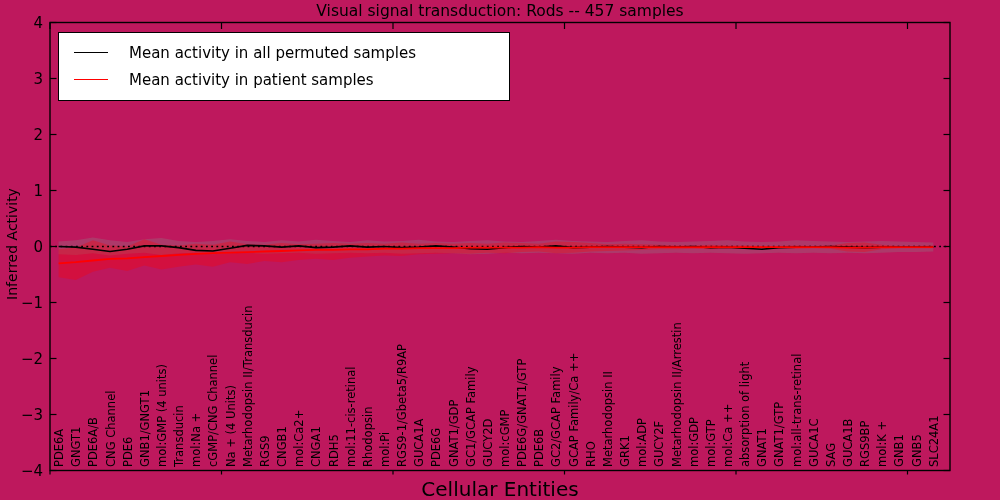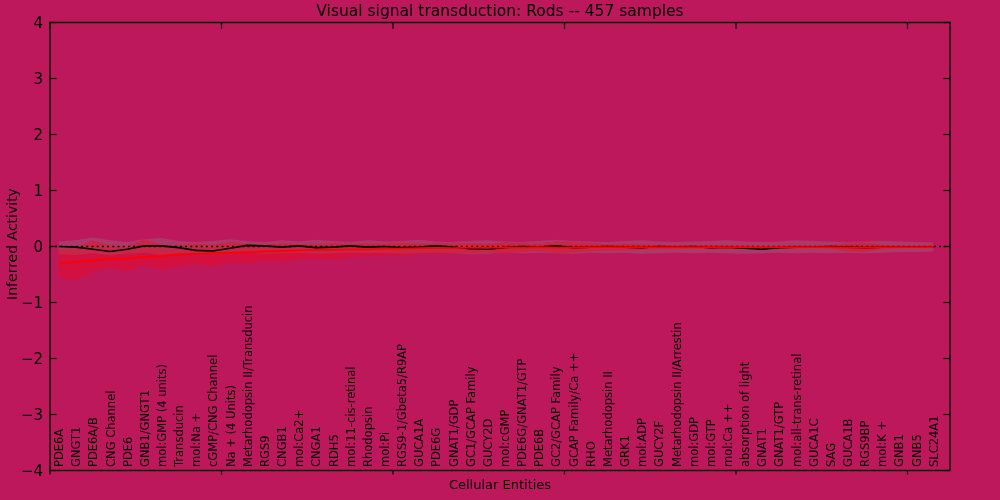--- a/index.html
+++ b/index.html
@@ -2,21 +2,21 @@
 <html><head>
 <meta charset="utf-8">
 <style>
   html,body{margin:0;padding:0;background:#ffffff;}
   #figure{position:relative;width:1000px;height:500px;background:#be185d;
           font-family:"DejaVu Sans","Liberation Sans",sans-serif;color:#000;overflow:hidden;}
   #chart-title{position:absolute;top:2px;left:0;width:1000px;text-align:center;
                font-size:15.5px;color:#000;}
   #ylabel{position:absolute;left:-53px;top:236px;width:130px;text-align:center;
           font-size:14px;transform:rotate(-90deg);}
-  #xlabel{position:absolute;top:477px;left:0;width:1000px;text-align:center;font-size:13px;}
+  #xlabel{position:absolute;top:477px;left:0;width:1000px;text-align:center;font-size:20px;}
   #legend{position:absolute;left:58px;top:32px;width:452px;box-sizing:border-box;
           border:1.5px solid #000;background:#fff;padding:6px 0 7px 0;z-index:5;}
   .legend-row{display:flex;align-items:center;height:27px;}
   .legend-swatch{width:34px;height:0;border-top:1.7px solid #000;margin:0 21px 0 15px;flex:none;}
   .legend-label{font-size:15px;white-space:nowrap;}
   #plot-svg-holder{position:absolute;left:0;top:0;width:1000px;height:500px;}
   svg text{font-family:"DejaVu Sans","Liberation Sans",sans-serif;}
 </style>
 </head>
 <body>
@@ -119,13 +119,23 @@
         <text transform="rotate(-90 817.7 467.0)" x="817.7" y="467.0" text-anchor="start" font-size="11.5" fill="#000">GUCA1C</text>
         <text transform="rotate(-90 834.8 467.0)" x="834.8" y="467.0" text-anchor="start" font-size="11.5" fill="#000">SAG</text>
         <text transform="rotate(-90 852.0 467.0)" x="852.0" y="467.0" text-anchor="start" font-size="11.5" fill="#000">GUCA1B</text>
         <text transform="rotate(-90 869.1 467.0)" x="869.1" y="467.0" text-anchor="start" font-size="11.5" fill="#000">RGS9BP</text>
         <text transform="rotate(-90 886.3 467.0)" x="886.3" y="467.0" text-anchor="start" font-size="11.5" fill="#000">mol:K +</text>
         <text transform="rotate(-90 903.4 467.0)" x="903.4" y="467.0" text-anchor="start" font-size="11.5" fill="#000">GNB1</text>
         <text transform="rotate(-90 920.6 467.0)" x="920.6" y="467.0" text-anchor="start" font-size="11.5" fill="#000">GNB5</text>
         <text transform="rotate(-90 937.8 467.0)" x="937.8" y="467.0" text-anchor="start" font-size="11.5" fill="#000">SLC24A1</text>
       </svg></div>
 
+  <div id="legend">
+    <div class="legend-row">
+      <span class="legend-swatch" id="swatch-permuted" style="border-top-color: rgb(0, 0, 0);"></span>
+      <span class="legend-label">Mean activity in all permuted samples</span>
+    </div>
+    <div class="legend-row">
+      <span class="legend-swatch" id="swatch-patient" style="border-top-color: rgb(255, 0, 0);"></span>
+      <span class="legend-label">Mean activity in patient samples</span>
+    </div>
+  </div>
 </div>
 
 </body></html>

